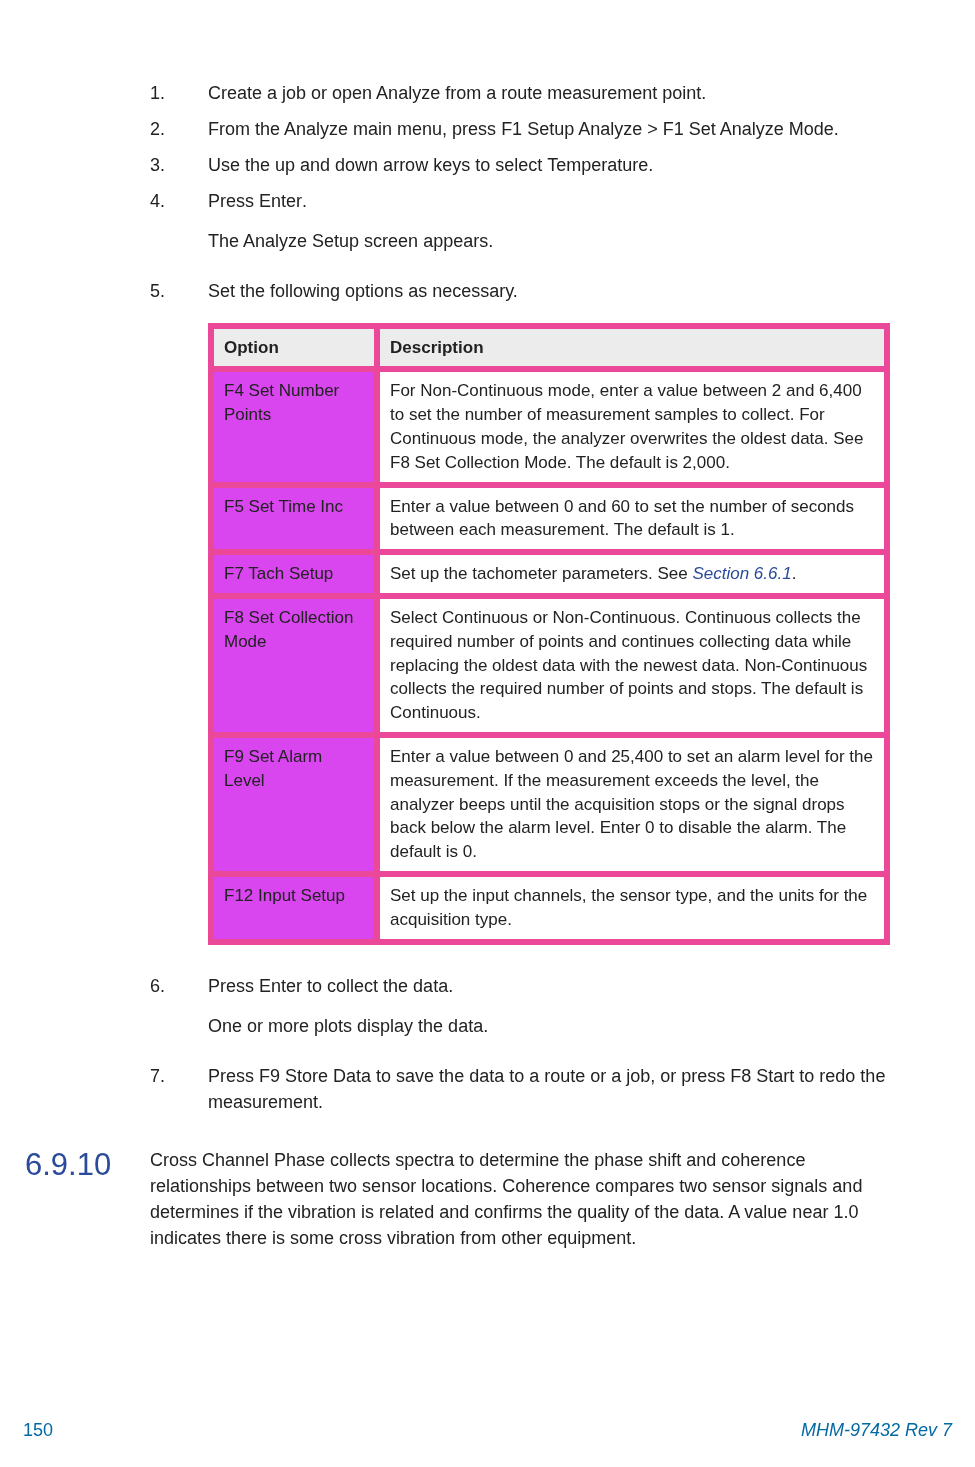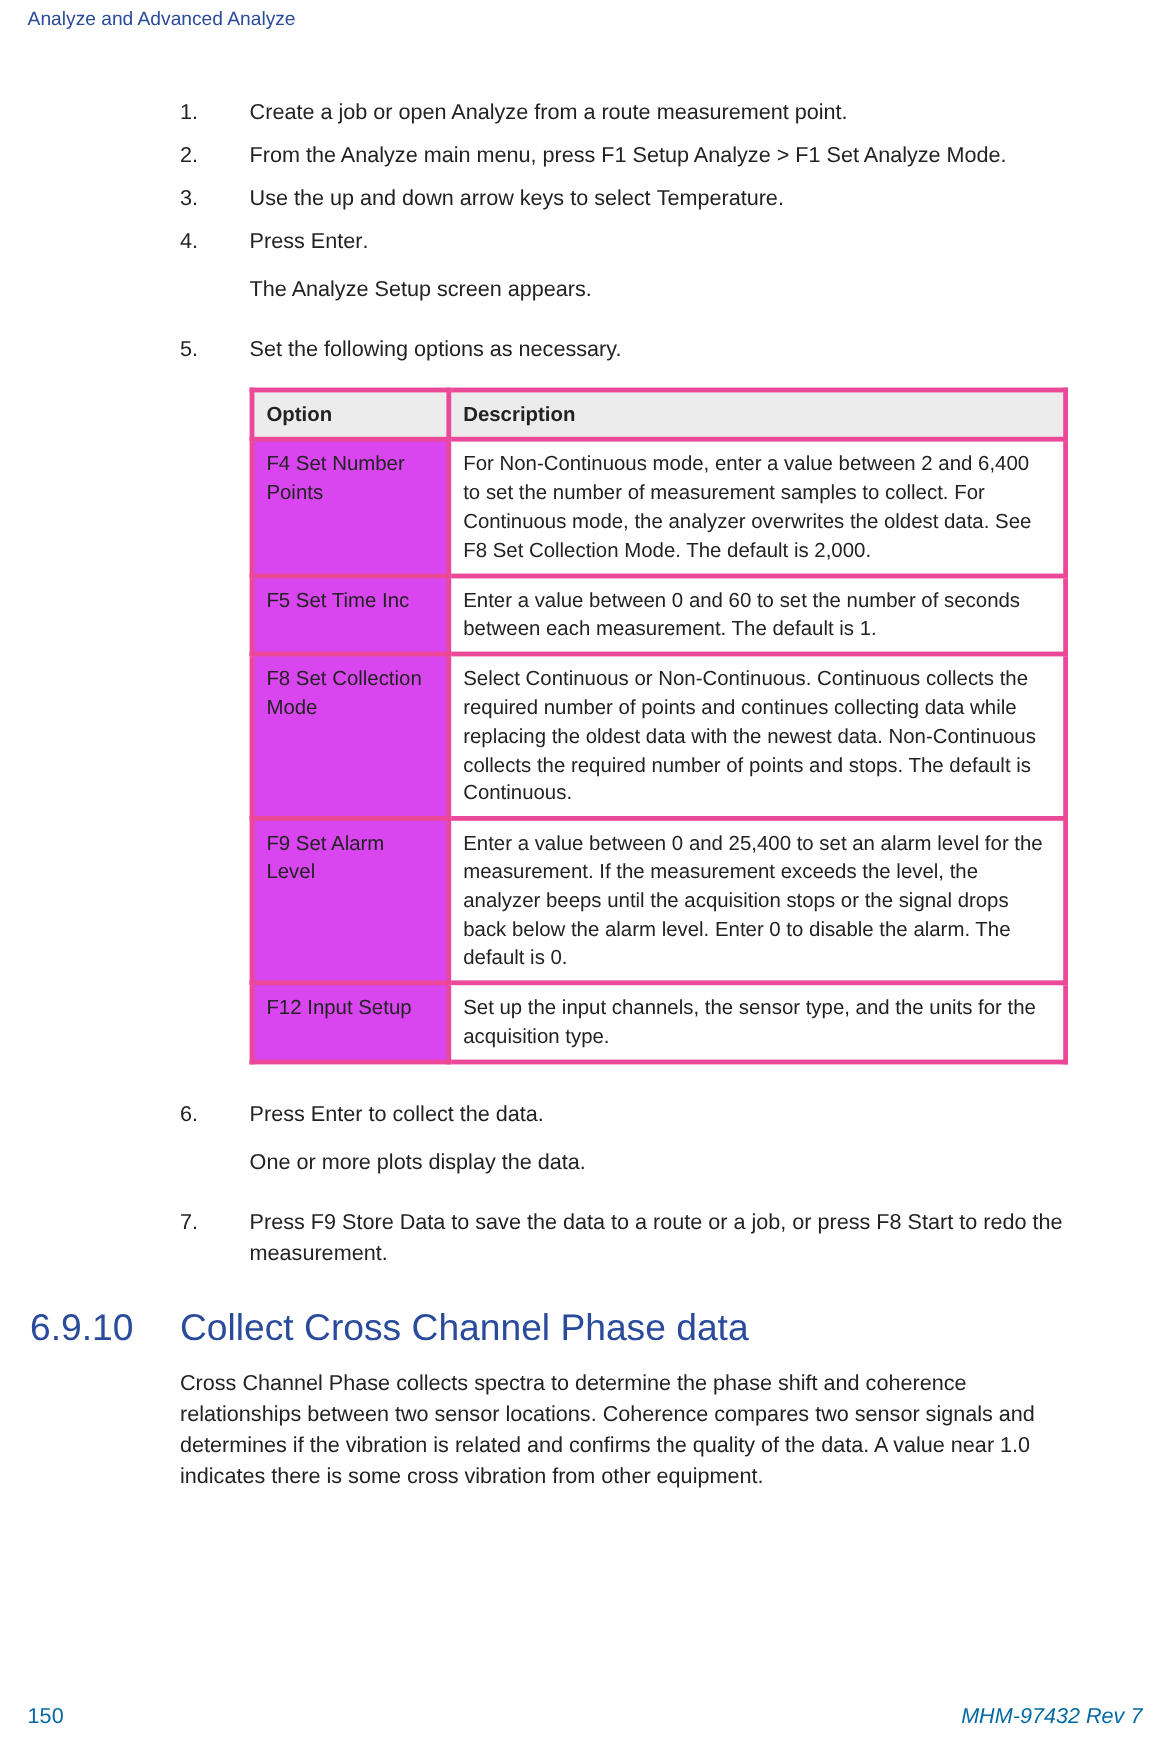--- a/index.html
+++ b/index.html
@@ -61,21 +61,21 @@
     margin: 14px 0 14px 0;
   }
   .ui-term { font-family: "Segoe UI", Arial, sans-serif; }
   table.opts {
     border-collapse: collapse;
     width: 100%;
     margin: 18px 0 18px 0;
     font-size: 17px;
   }
   table.opts th, table.opts td {
-    border: 4px solid #ec4899;
+    border: 6px solid #ec4899;
     padding: 7px 10px;
     text-align: left;
     vertical-align: top;
     line-height: 1.4;
   }
   table.opts th {
     background: #ececec;
     font-weight: 700;
   }
   table.opts td.opt {
@@ -117,21 +117,20 @@
     color: #0369a1;
     font-size: 18px;
     font-style: italic;
   }
   .footer .pg { font-style: normal; }
 </style>
 </head>
 <body>
 <div class="page">
 
-<div class="header-line">Analyze and Advanced Analyze</div>
 
 <div class="content">
 
 
   <ol class="steps">
 
     <li>
       <span class="num">1.</span>
       <span class="body">Create a job or open Analyze from a route measurement point.</span>
     </li>
@@ -175,20 +174,26 @@
               <td class="opt">F4 Set Number Points</td>
               <td>
                 <span>For </span><span class="ui-term">Non-Continuous</span><span> mode, enter a value between 2 and 6,400 to set the number of measurement samples to collect. For </span><span class="ui-term">Continuous</span><span> mode, the analyzer overwrites the oldest data. See </span><span class="ui-term">F8 Set Collection Mode</span><span>. The default is 2,000.</span>
               </td>
             </tr>
             <tr>
               <td class="opt">F5 Set Time Inc</td>
               <td>Enter a value between 0 and 60 to set the number of seconds between each measurement. The default is 1.</td>
             </tr>
             <tr>
+              <td class="opt">F7 Tach Setup</td>
+              <td>
+                <span>Set up the tachometer parameters. See </span><span class="link">Section 6.6.1</span><span>.</span>
+              </td>
+            </tr>
+            <tr>
               <td class="opt">F8 Set Collection Mode</td>
               <td>
                 <span>Select </span><span class="ui-term">Continuous</span><span> or </span><span class="ui-term">Non-Continuous</span><span>. </span><span class="ui-term">Continuous</span><span> collects the required number of points and continues collecting data while replacing the oldest data with the newest data. </span><span class="ui-term">Non-Continuous</span><span> collects the required number of points and stops. The default is </span><span class="ui-term">Continuous</span><span>.</span>
               </td>
             </tr>
             <tr>
               <td class="opt">F9 Set Alarm Level</td>
               <td>Enter a value between 0 and 25,400 to set an alarm level for the measurement. If the measurement exceeds the level, the analyzer beeps until the acquisition stops or the signal drops back below the alarm level. Enter 0 to disable the alarm. The default is 0.</td>
             </tr>
             <tr>
@@ -212,21 +217,20 @@
       <span class="num">7.</span>
       <span class="body">
         <span>Press </span><span class="ui-term">F9 Store Data</span><span> to save the data to a route or a job, or press </span><span class="ui-term">F8 Start</span><span> to redo the measurement.</span>
       </span>
     </li>
 
   </ol>
 
   <div class="section-wrap">
     <div class="sec-num">6.9.10</div>
-    <div class="section-title">Collect Cross Channel Phase data</div>
     <p class="body-p">
       <span class="ui-term">Cross Channel Phase</span><span> collects spectra to determine the phase shift and coherence relationships between two sensor locations. Coherence compares two sensor signals and determines if the vibration is related and confirms the quality of the data. A value near 1.0 indicates there is some cross vibration from other equipment.</span>
     </p>
   </div>
 
 </div>
 
 <div class="footer">
   <span class="pg">150</span>
   <span>MHM-97432 Rev 7</span>

